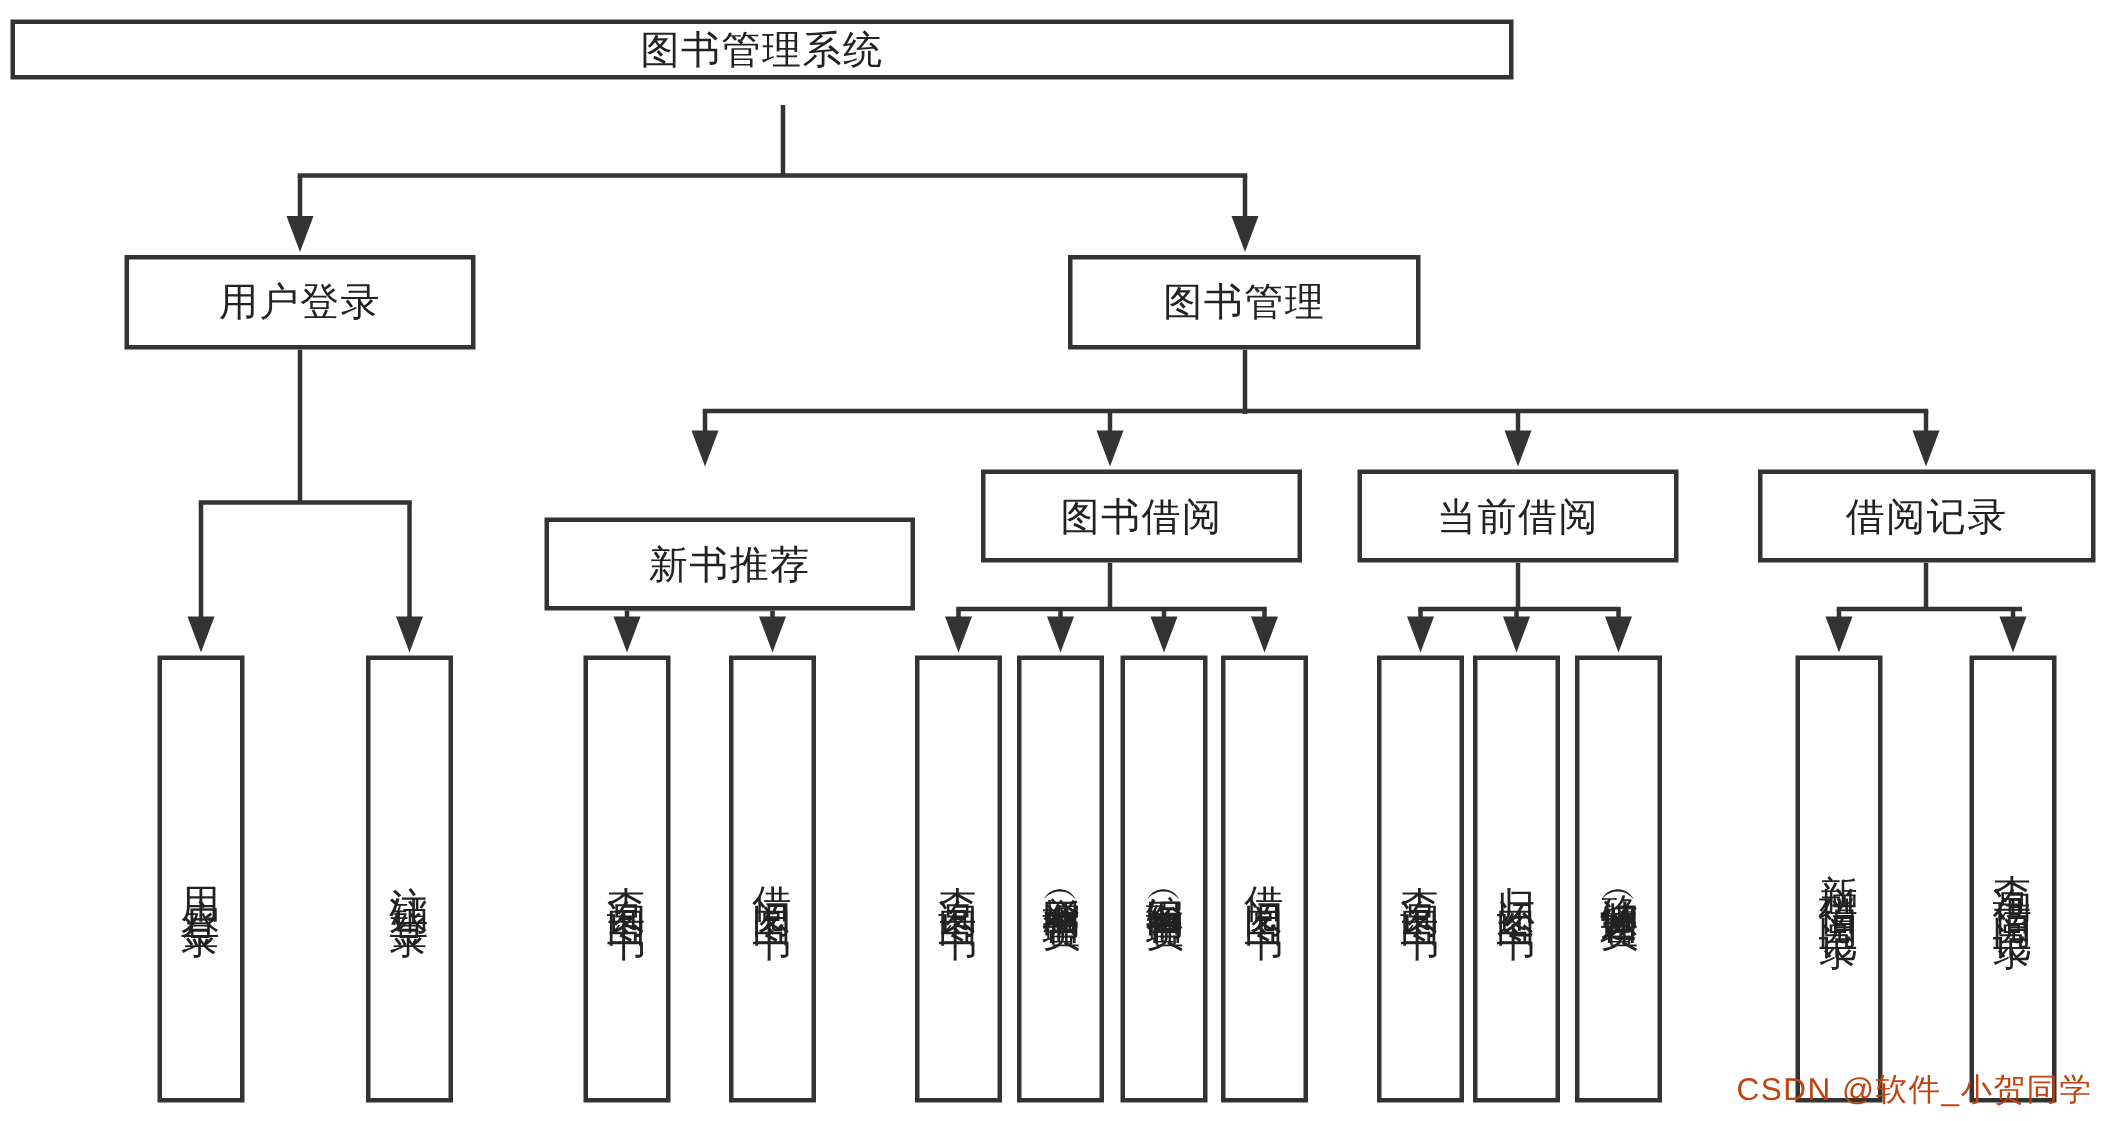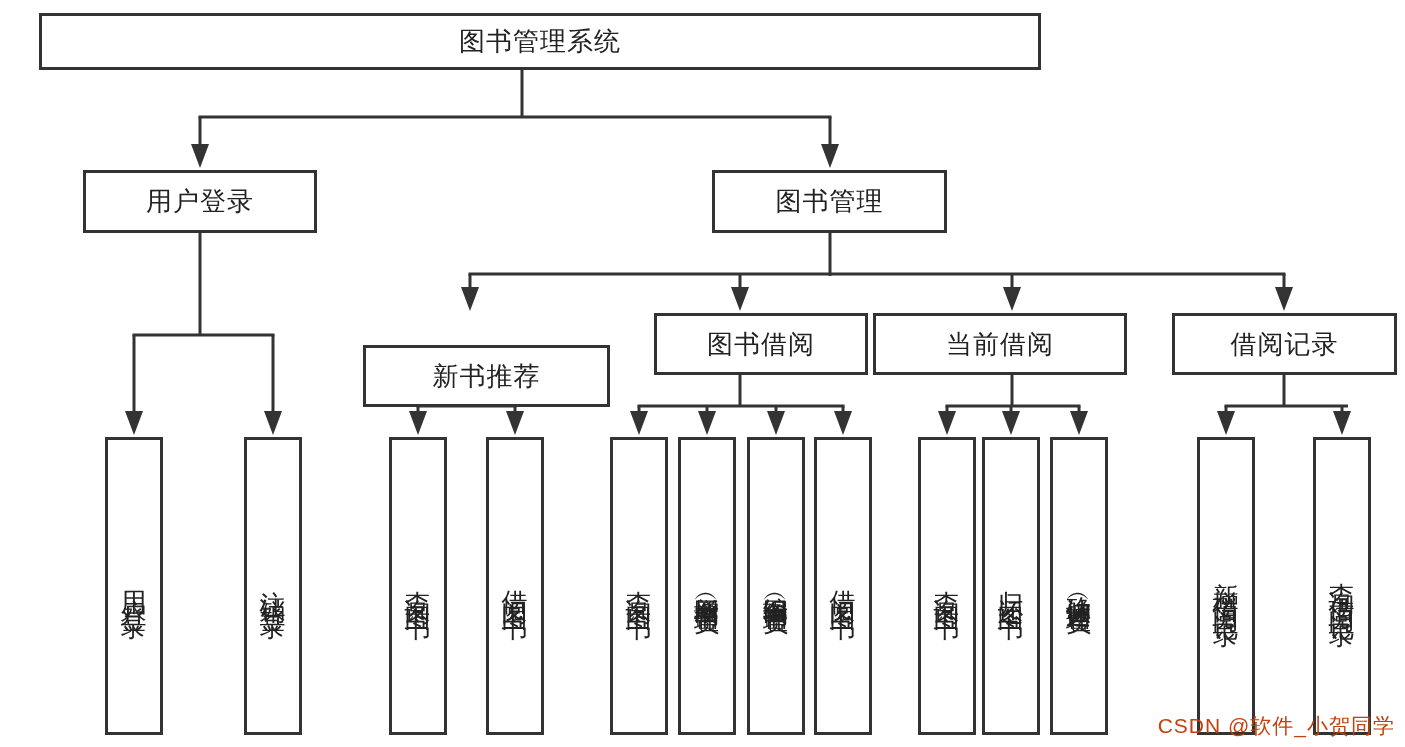--- a/index.html
+++ b/index.html
@@ -115,28 +115,28 @@
       <line x1="1011" y1="406" x2="1011" y2="415" stroke="#333333" stroke-width="3"></line>
       <path d="M1002 411 L1020 411 L1011 435 Z" fill="#333333"></path>
       <line x1="1079" y1="406" x2="1079" y2="415" stroke="#333333" stroke-width="3"></line>
       <path d="M1070 411 L1088 411 L1079 435 Z" fill="#333333"></path>
       <line x1="1226" y1="406" x2="1226" y2="415" stroke="#333333" stroke-width="3"></line>
       <path d="M1217 411 L1235 411 L1226 435 Z" fill="#333333"></path>
       <line x1="1342" y1="406" x2="1342" y2="415" stroke="#333333" stroke-width="3"></line>
       <path d="M1333 411 L1351 411 L1342 435 Z" fill="#333333"></path>
     </svg>
 
-  <div class="node" style="left:39px; top:13px; width:1002px; height:57px;font-family:Liberation Mono, monospace;">图书管理系统</div>
+  <div class="node" style="left:7px; top:13px; width:1002px; height:40px;font-family:Liberation Mono, monospace;">图书管理系统</div>
 
   <div class="node" style="left:83px; top:170px; width:234px; height:63px;">用户登录</div>
   <div class="node" style="left:712px; top:170px; width:235px; height:63px;">图书管理</div>
 
   <div class="node" style="left:363px; top:313px; width:247px; height:62px;margin-top:32px;">新书推荐</div>
   <div class="node" style="left:633px; top:313px; width:214px; height:62px;margin-left:21px;">图书借阅</div>
-  <div class="node" style="left:873px; top:313px; width:254px; height:62px;">当前借阅</div>
+  <div class="node" style="left:905px; top:313px; width:214px; height:62px;">当前借阅</div>
   <div class="node" style="left:1172px; top:313px; width:225px; height:62px;">借阅记录</div>
 
   <div class="leaf" style="left:105px;">用户登录</div>
   <div class="leaf" style="left:244px;">注销登录</div>
 
   <div class="leaf" style="left:389px;">查询图书</div>
   <div class="leaf" style="left:486px;">借阅图书</div>
 
   <div class="leaf" style="left:610px;">查询图书</div>
   <div class="leaf tight" style="left:678px;">新增图书（管理员）</div>

